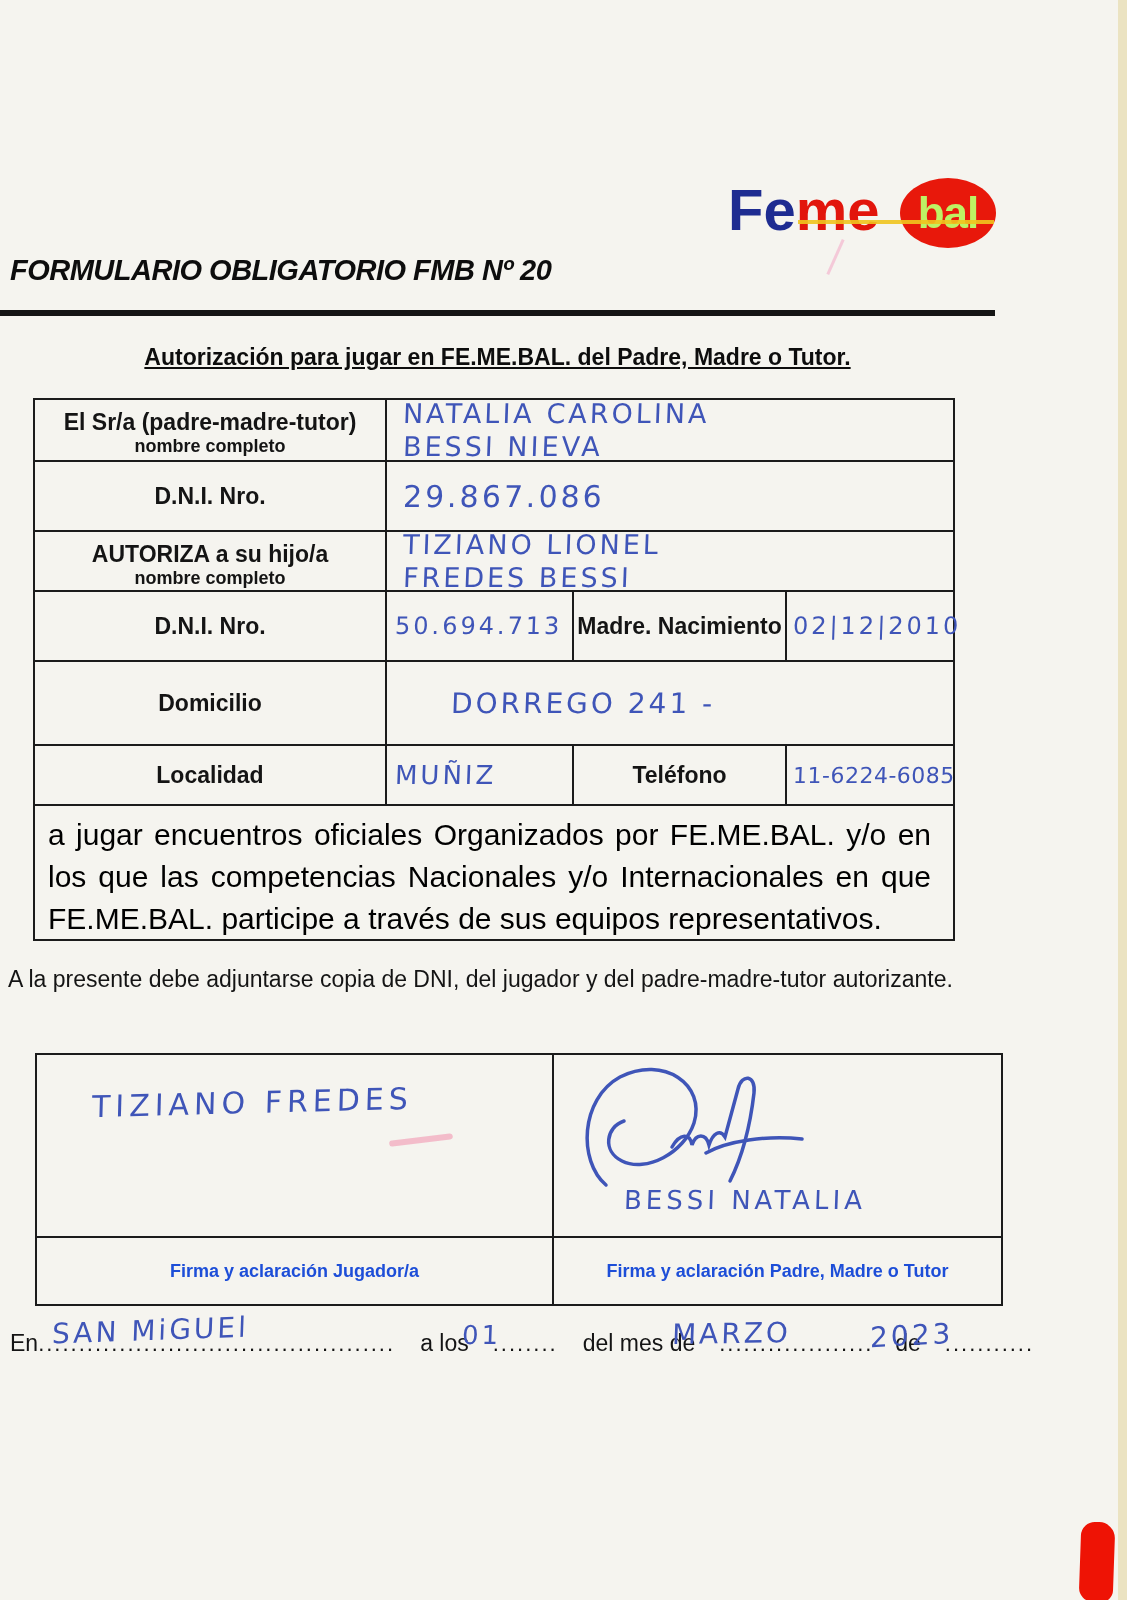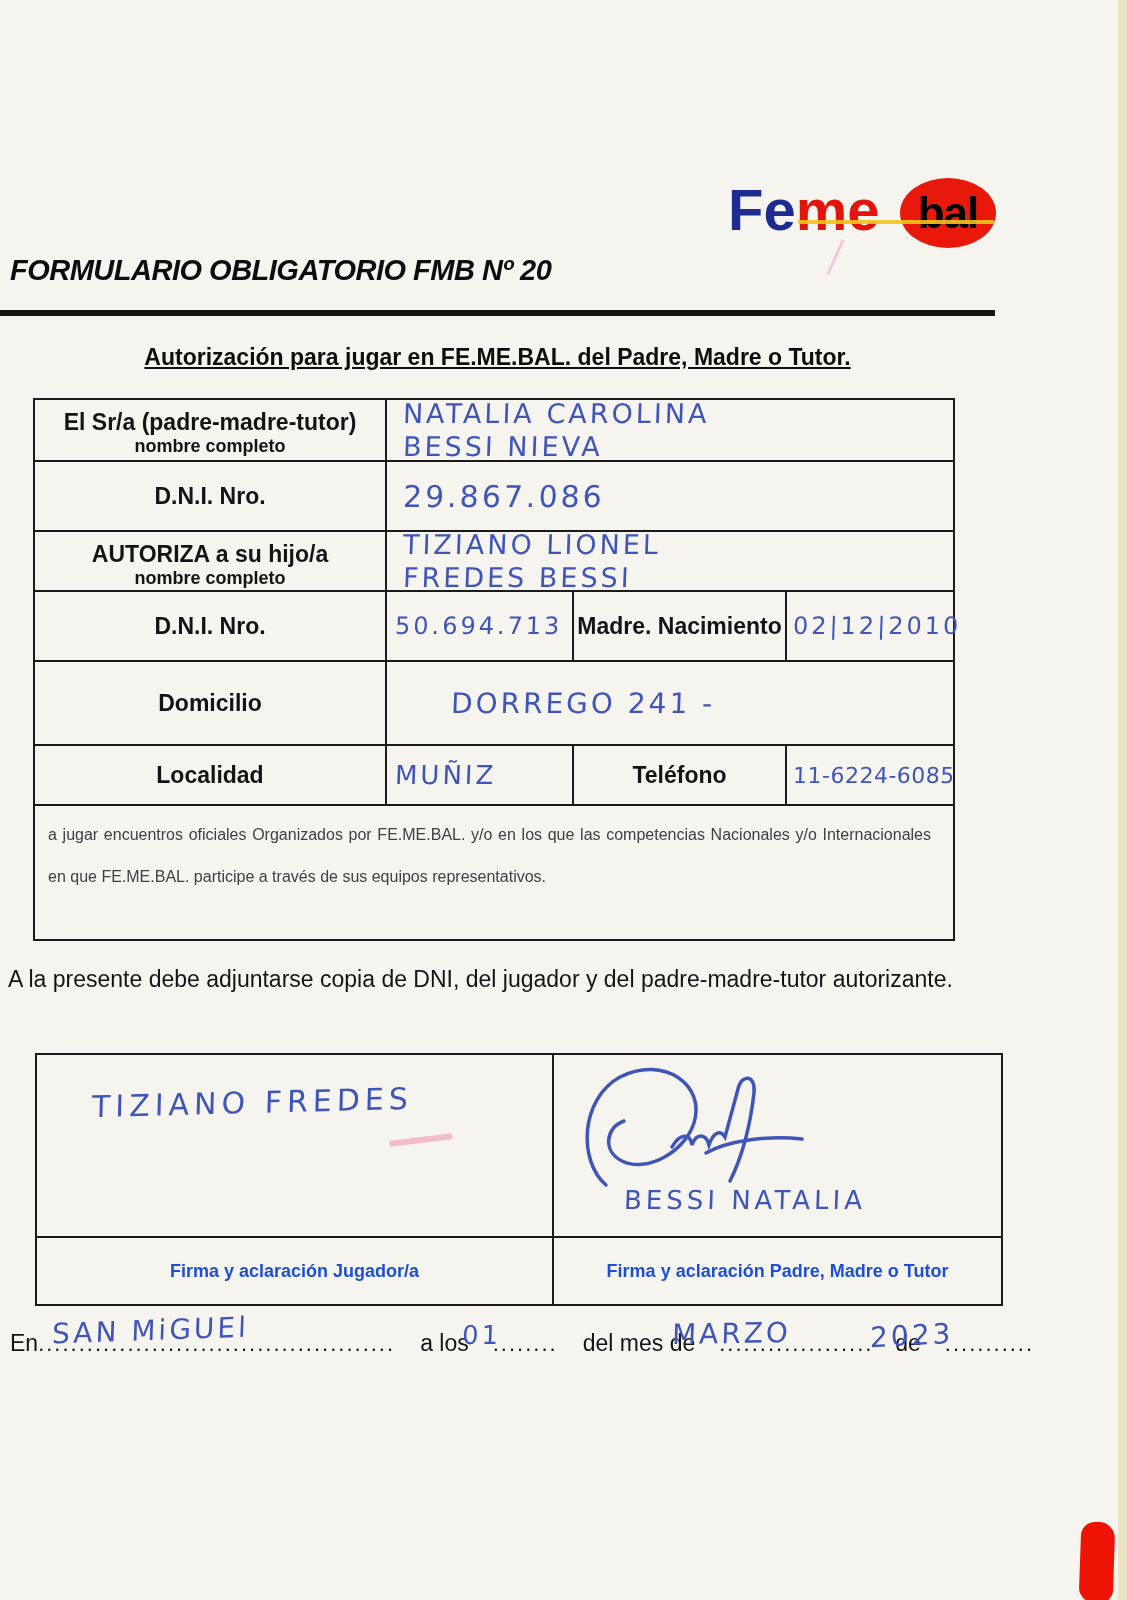--- a/index.html
+++ b/index.html
@@ -13,21 +13,21 @@
   
   .logo { position:absolute; left:728px; top:170px; height:80px; }
   .logo-text { font-weight:700; font-size:58px; line-height:80px; letter-spacing:0px; white-space:nowrap; }
   .logo-fe { color:#1e2c91; }
   .logo-me { color:#e2150c; }
   .logo-oval {
     position:absolute; left:900px; top:178px; width:96px; height:70px;
     background:#e8180b; border-radius:50%; z-index:1;
     display:flex; align-items:center; justify-content:center;
   }
-  .logo-bal { color:#000000; font-weight:700; font-size:44px; letter-spacing:-1px; }
+  .logo-bal { color:#bef264; font-weight:700; font-size:44px; letter-spacing:-1px; }
   .logo-line { position:absolute; left:798px; top:220px; width:196px; height:4px; background:#efc41e; z-index:2; opacity:.9; }
   .pink-scratch { position:absolute; left:834px; top:238px; width:3px; height:38px; background:#f3b6ce; transform:rotate(24deg); opacity:.7; }
 
   
   .doc-title {
     position:absolute; left:10px; top:254px;
     font-style:italic; font-weight:700; font-size:29px; color:#0d0d0d; letter-spacing:-0.5px;
   }
   .rule { position:absolute; left:0; top:310px; width:995px; height:6px; background:#151515; }
   .heading {
@@ -50,21 +50,21 @@
   .cell-mid-value { width:187px; flex:none; border-right:2px solid #1b1b1b; display:flex; align-items:center; padding-left:8px; }
   .cell-mid-label {
     width:213px; flex:none; border-right:2px solid #1b1b1b;
     display:flex; align-items:center; justify-content:center;
     font-weight:700; font-size:23px; color:#141414;
   }
   .cell-end-value { flex:1; display:flex; align-items:center; padding-left:6px; }
   .h72{height:60px;} .h70{height:70px;} .h67{height:84px;gap:48px;} .h135{height:135px;}
 
   .para-row { border-top:2px solid #1b1b1b; padding:8px 22px 0 13px; }
-  .para-text { font-size:16px; line-height:42px; color:#404040; text-align:justify; }
+  .para-text { font-size:30px; line-height:42px; color:#000000; text-align:justify; }
 
   
   .hand {
     font-family:"DejaVu Sans", sans-serif; color:#3f55b8;
     transform:skewX(-2deg); letter-spacing:3px; white-space:nowrap;
   }
   .hw-26{font-size:26px;} .hw-27{font-size:27px; line-height:33px;} .hw-30{font-size:30px;}
   .hw-24{font-size:24px;} .hw-22{font-size:22px; letter-spacing:0.5px;} .hw-28{font-size:28px;}
 
   

